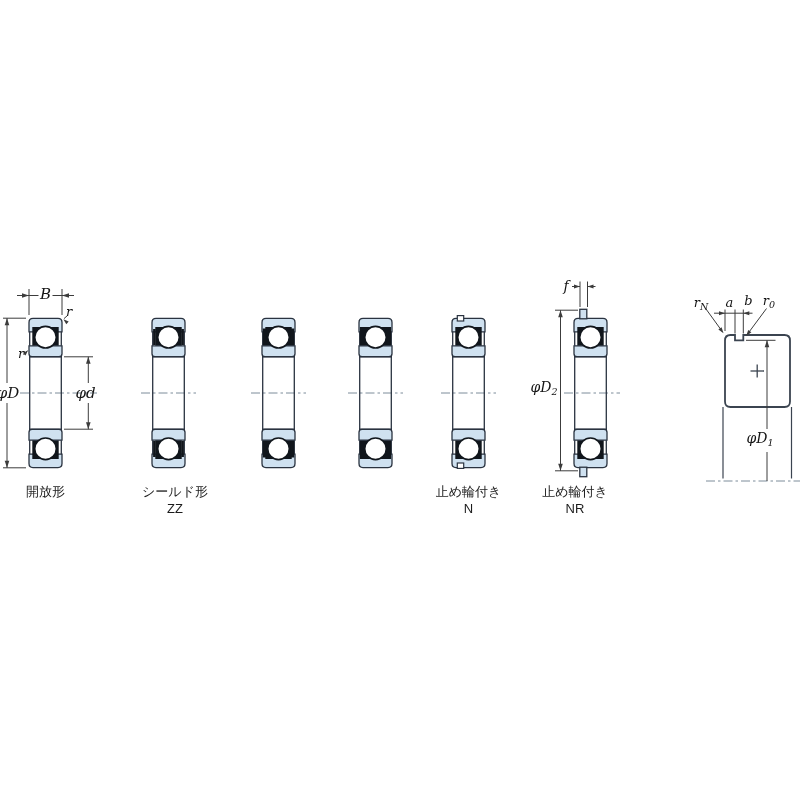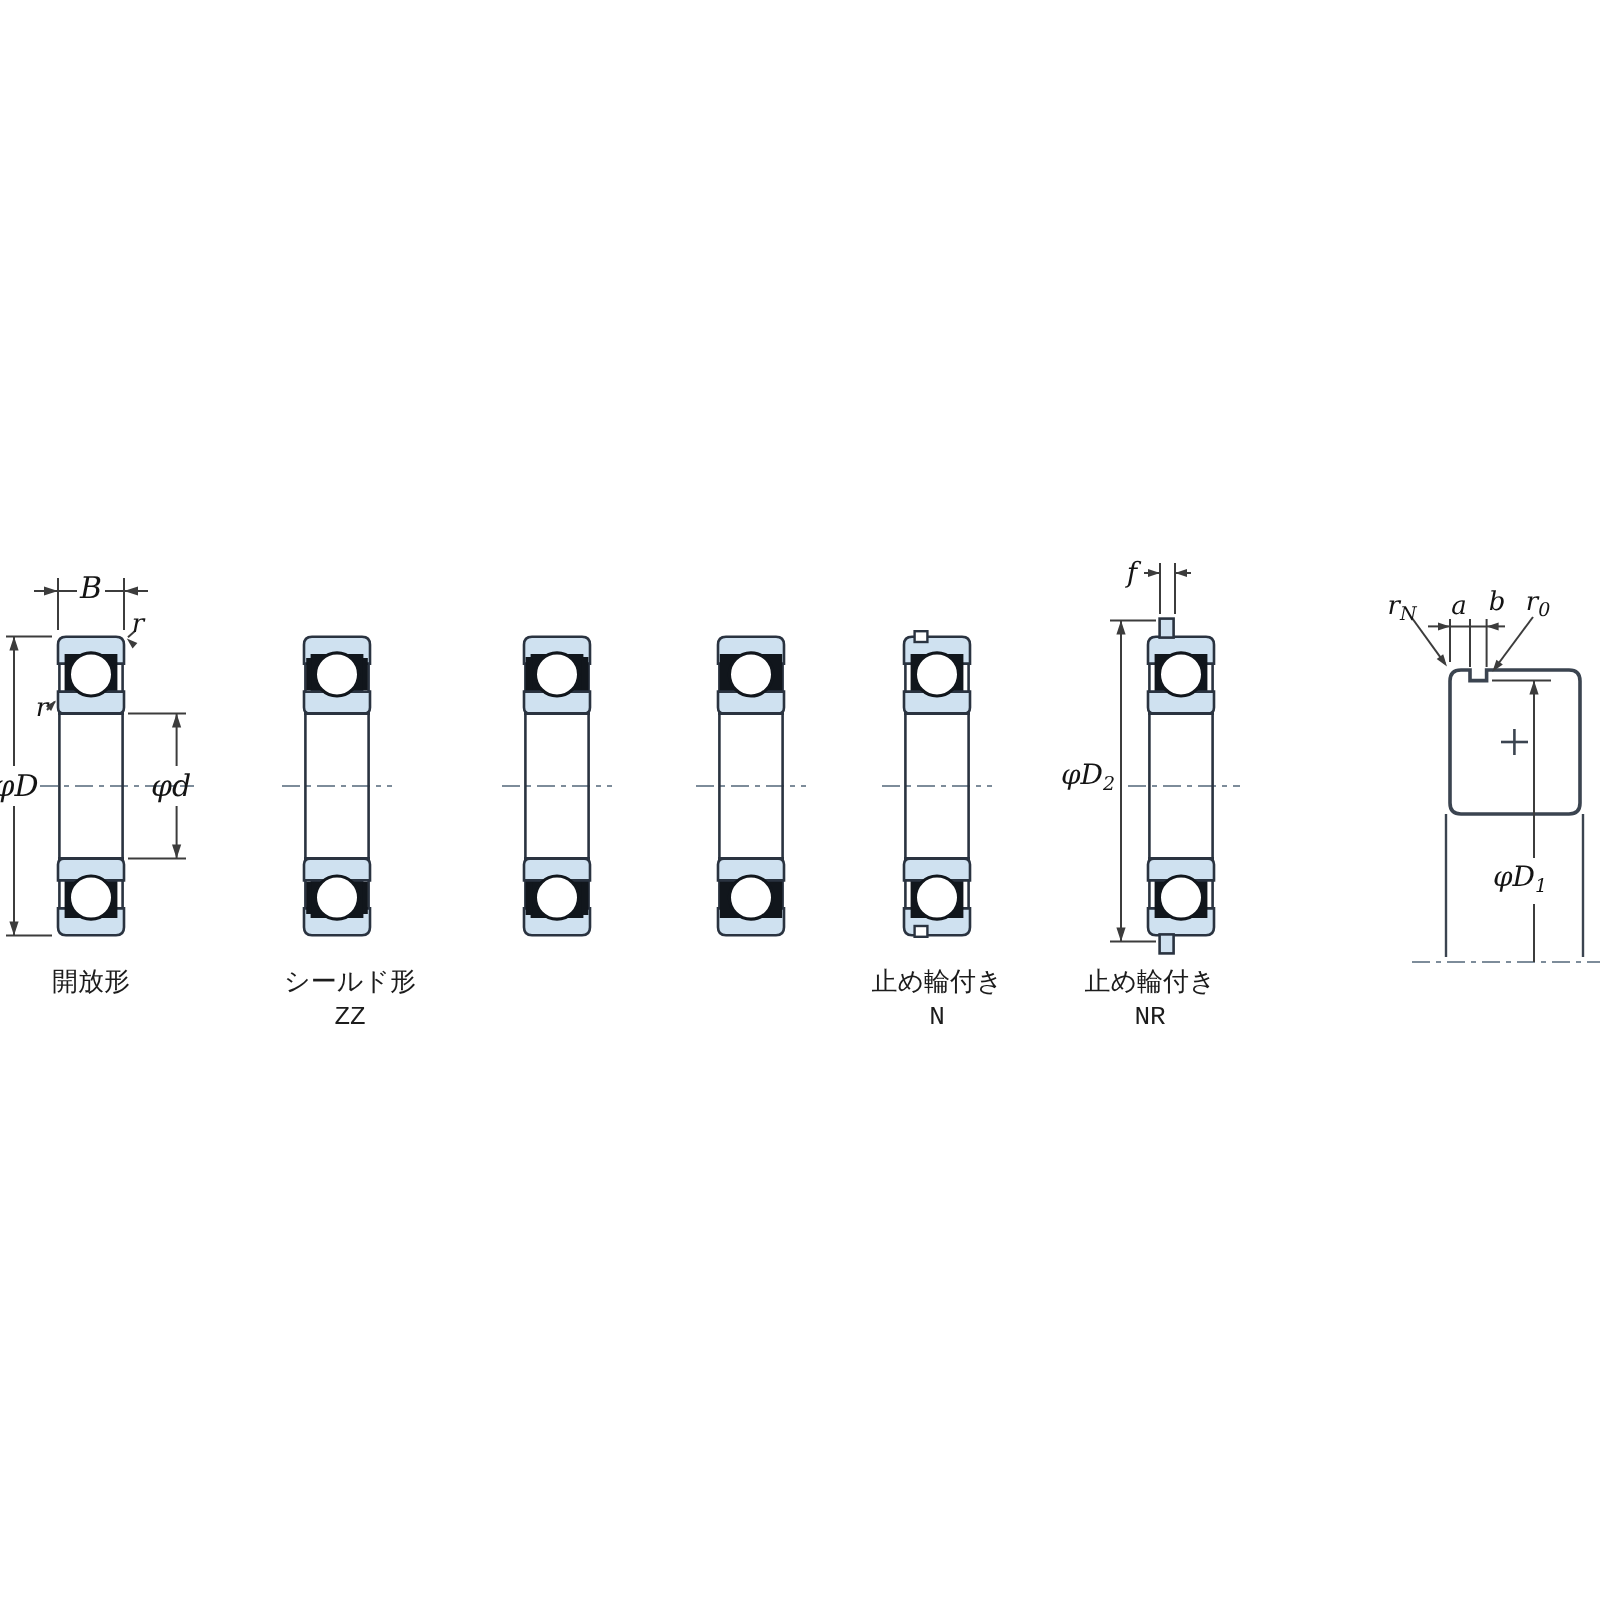--- a/index.html
+++ b/index.html
@@ -5,21 +5,21 @@
   html,body{margin:0;padding:0;background:#fff;}
   #stage{position:relative;width:800px;height:800px;background:#ffffff;overflow:hidden;
          font-family:"DejaVu Sans", sans-serif;}
   svg{position:absolute;left:0;top:0;}
   .dimtext{font-family:"DejaVu Serif", serif;font-style:italic;font-size:15px;fill:#141414;}
   .dimtext.sm{font-size:13px;}
   .dimtext.md{font-size:14px;}
   tspan.sub{font-size:9.5px;}
   .cap{position:absolute;width:140px;margin-left:-70px;text-align:center;color:#1c1c1c;}
   .cap .jp{font-size:13px;line-height:16px;}
-  .cap .code{font-size:13px;line-height:16px;margin-top:1px;font-family:Liberation Mono, monospace;}
+  .cap .code{font-size:13px;line-height:16px;margin-top:1px;font-family:Liberation Sans, sans-serif;}
 </style>
 </head>
 <body>
 
 <div id="stage">
 
   <svg id="diagram" width="800" height="800" viewBox="0 0 800 800">
 
     <g id="geom">
         <g>

